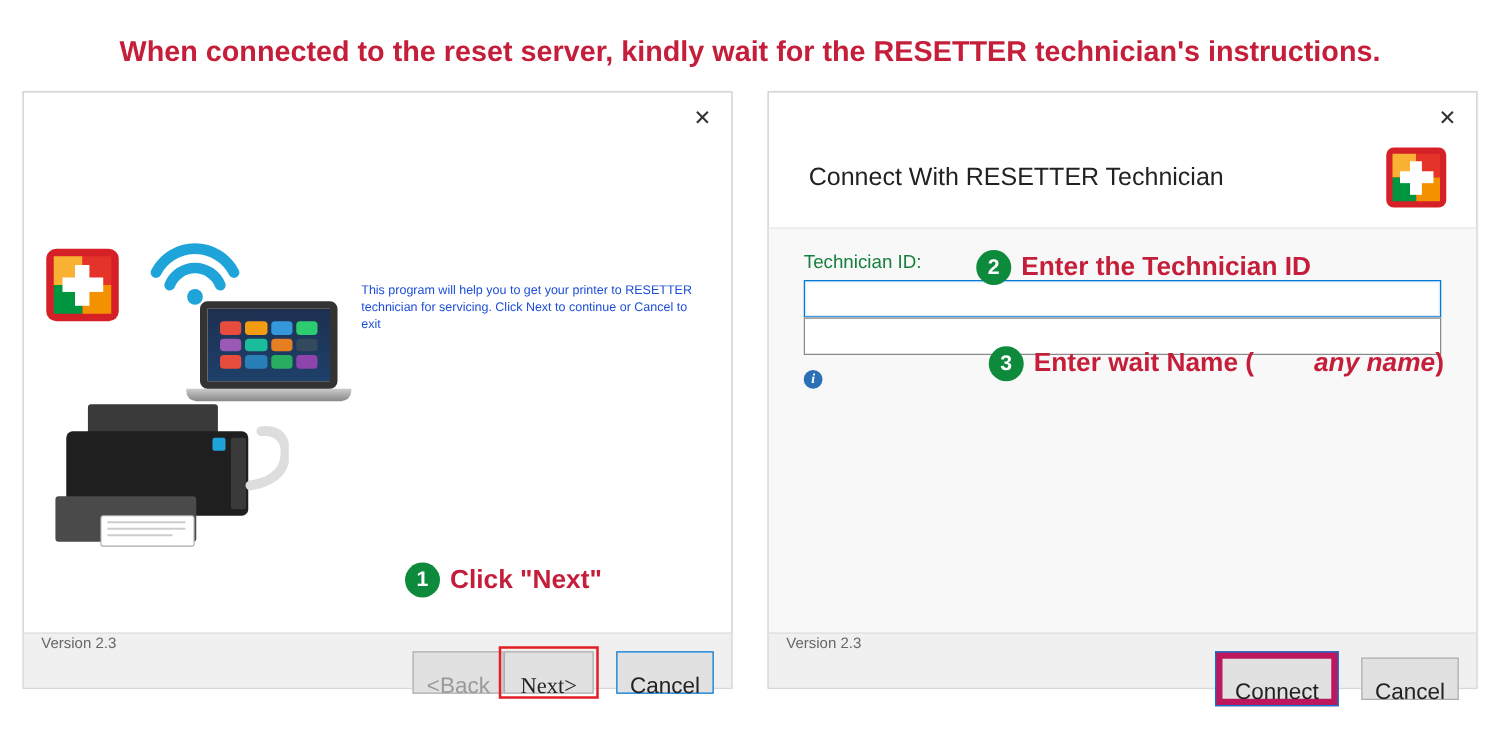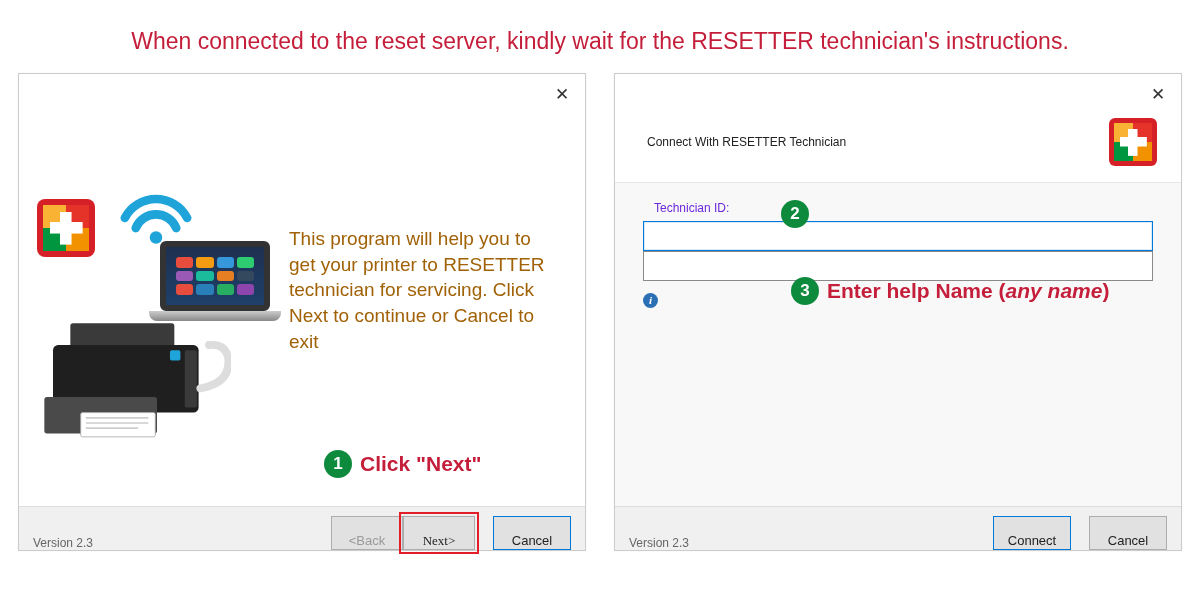--- a/index.html
+++ b/index.html
@@ -7,21 +7,21 @@
       font-family: "Segoe UI", Tahoma, sans-serif;
       background: #ffffff;
       width: 1200px;
       height: 601px;
       position: relative;
       overflow: hidden;
     }
     .header-text {
       text-align: center;
       color: #c41e3a;
-      font-weight: 400;
+      font-weight: 700;
       font-size: 23px;
       padding-top: 28px;
       padding-bottom: 18px;
     }
     .dialogs-row {
       display: flex;
       gap: 28px;
       padding-left: 18px;
       padding-right: 18px;
     }
@@ -49,22 +49,22 @@
       font-size: 21px;
       font-weight: 600;
       color: #111;
       line-height: 1.3;
       position: absolute;
       left: 270px;
       top: 55px;
       right: 30px;
     }
     .dlg1-body {
-      font-size: 19px;
-      color: #a16207;
+      font-size: 10px;
+      color: #1d4ed8;
       line-height: 1.35;
       position: absolute;
       left: 270px;
       top: 152px;
       right: 24px;
     }
     .illustration {
       position: absolute;
       left: 12px;
       top: 115px;
@@ -154,46 +154,47 @@
     }
     .bottom-bar {
       position: absolute;
       left: 0;
       right: 0;
       bottom: 0;
       height: 44px;
       background: #f0f0f0;
       border-top: 1px solid #ddd;
       display: flex;
-      align-items: flex-end;
+      align-items: flex-start;
       padding: 0 14px;
+      flex-direction: column;
     }
     .version {
       font-size: 12px;
       color: #666;
     }
     .btn-row {
       margin-left: auto;
       display: flex;
       gap: 18px;
       align-items: center;
     }
     .btn {
       min-width: 78px;
       height: 26px;
-      font-size: 13px;
+      font-size: 18px;
       background: #e1e1e1;
       border: 1px solid #adadad;
       color: #222;
       cursor: pointer;
       padding: 16px 10px;
     }
     .btn:disabled { color: #9a9a9a; }
     .btn.highlight-red { outline: 2.5px solid #e21e26; outline-offset: 2px; }
-    .btn.highlight-blue { border: 1px solid #be185d; outline: 1px solid #0078d7; outline-offset: -1px; }
+    .btn.highlight-blue { border: 6px solid #be185d; outline: 1px solid #0078d7; outline-offset: -1px; }
     .btn.focus-blue { border: 1px solid #0078d7; }
 
     .annotation {
       position: absolute;
       display: flex;
       align-items: center;
       gap: 8px;
       pointer-events: none;
     }
     .step-circle {
@@ -208,53 +209,52 @@
       align-items: center;
       justify-content: center;
       flex: none;
     }
     .step-text {
       color: #c41e3a;
       font-weight: 700;
       font-size: 21px;
       white-space: nowrap;
     }
-    .step-text em { font-style: italic; }
+    .step-text em { font-style: italic; margin-left: 48px; }
 
     
     .dlg2-header {
       position: absolute;
       top: 44px;
       left: 32px;
       right: 24px;
       display: flex;
       align-items: center;
       justify-content: space-between;
     }
     .dlg2-title {
-      font-size: 12px;
+      font-size: 20px;
       color: #222;
     }
     .dlg2-form {
       position: absolute;
       top: 108px;
       left: 0;
       right: 0;
       background: #f8f8f8;
       border-top: 1px solid #e7e7e7;
       padding: 14px 28px 10px 28px;
       height: 326px;
     }
     .form-label {
-      font-size: 12px;
-      color: #6d28d9;
+      font-size: 15px;
+      color: #15803d;
       margin-bottom: 6px;
       display: block;
       margin-top: 4px;
-      margin-left: 11px;
     }
     .form-label.second { margin-top: 6px; }
     .text-input {
       width: 100%;
       height: 30px;
       border: 1px solid #8a8a8a;
       padding: 0 8px;
       font-size: 13px;
       background: #fff;
     }
@@ -384,28 +384,29 @@
           </div>
         <div class="icon-logo-plus"></div>
       </div>
     </div>
 
     <div class="dlg2-form">
       <label class="form-label">Technician ID:</label>
 
       <div class="annotation ann2">
         <div class="step-circle">2</div>
+        <div class="step-text">Enter the Technician ID</div>
       </div>
 
       <input type="text" class="text-input active" style="">
 
 
       <div class="annotation ann3">
         <div class="step-circle">3</div>
-        <div class="step-text"><span>Enter help Name (</span><em>any name</em><span>)</span></div>
+        <div class="step-text"><span>Enter wait Name (</span><em>any name</em><span>)</span></div>
       </div>
 
       <input type="text" class="text-input" style="">
 
       <div class="info-row">
         <div class="info-icon">i</div>
       </div>
     </div>
 
     <div class="annotation ann4">

